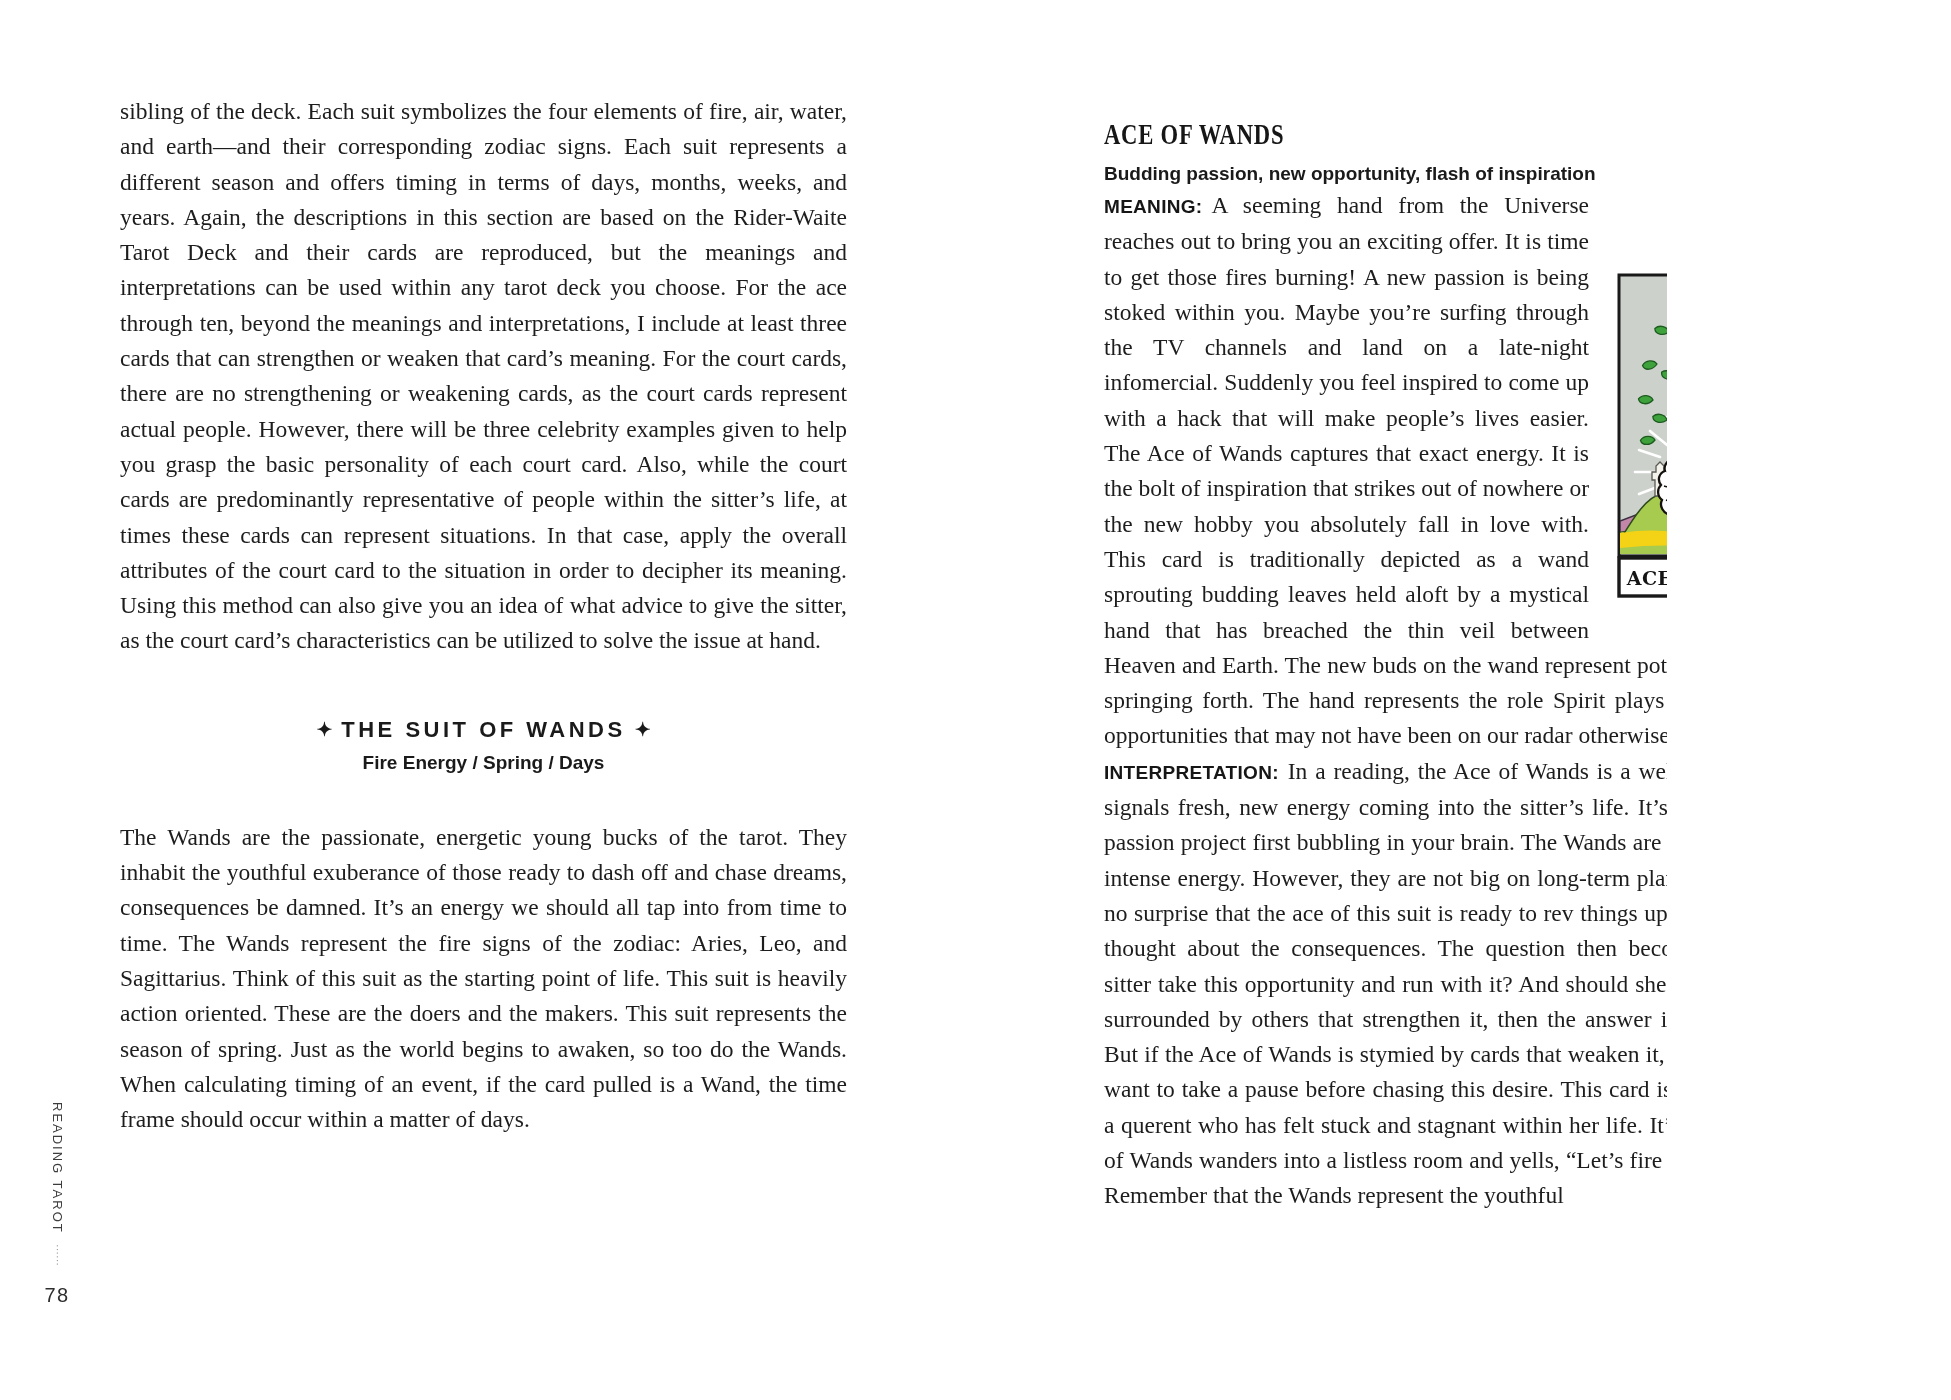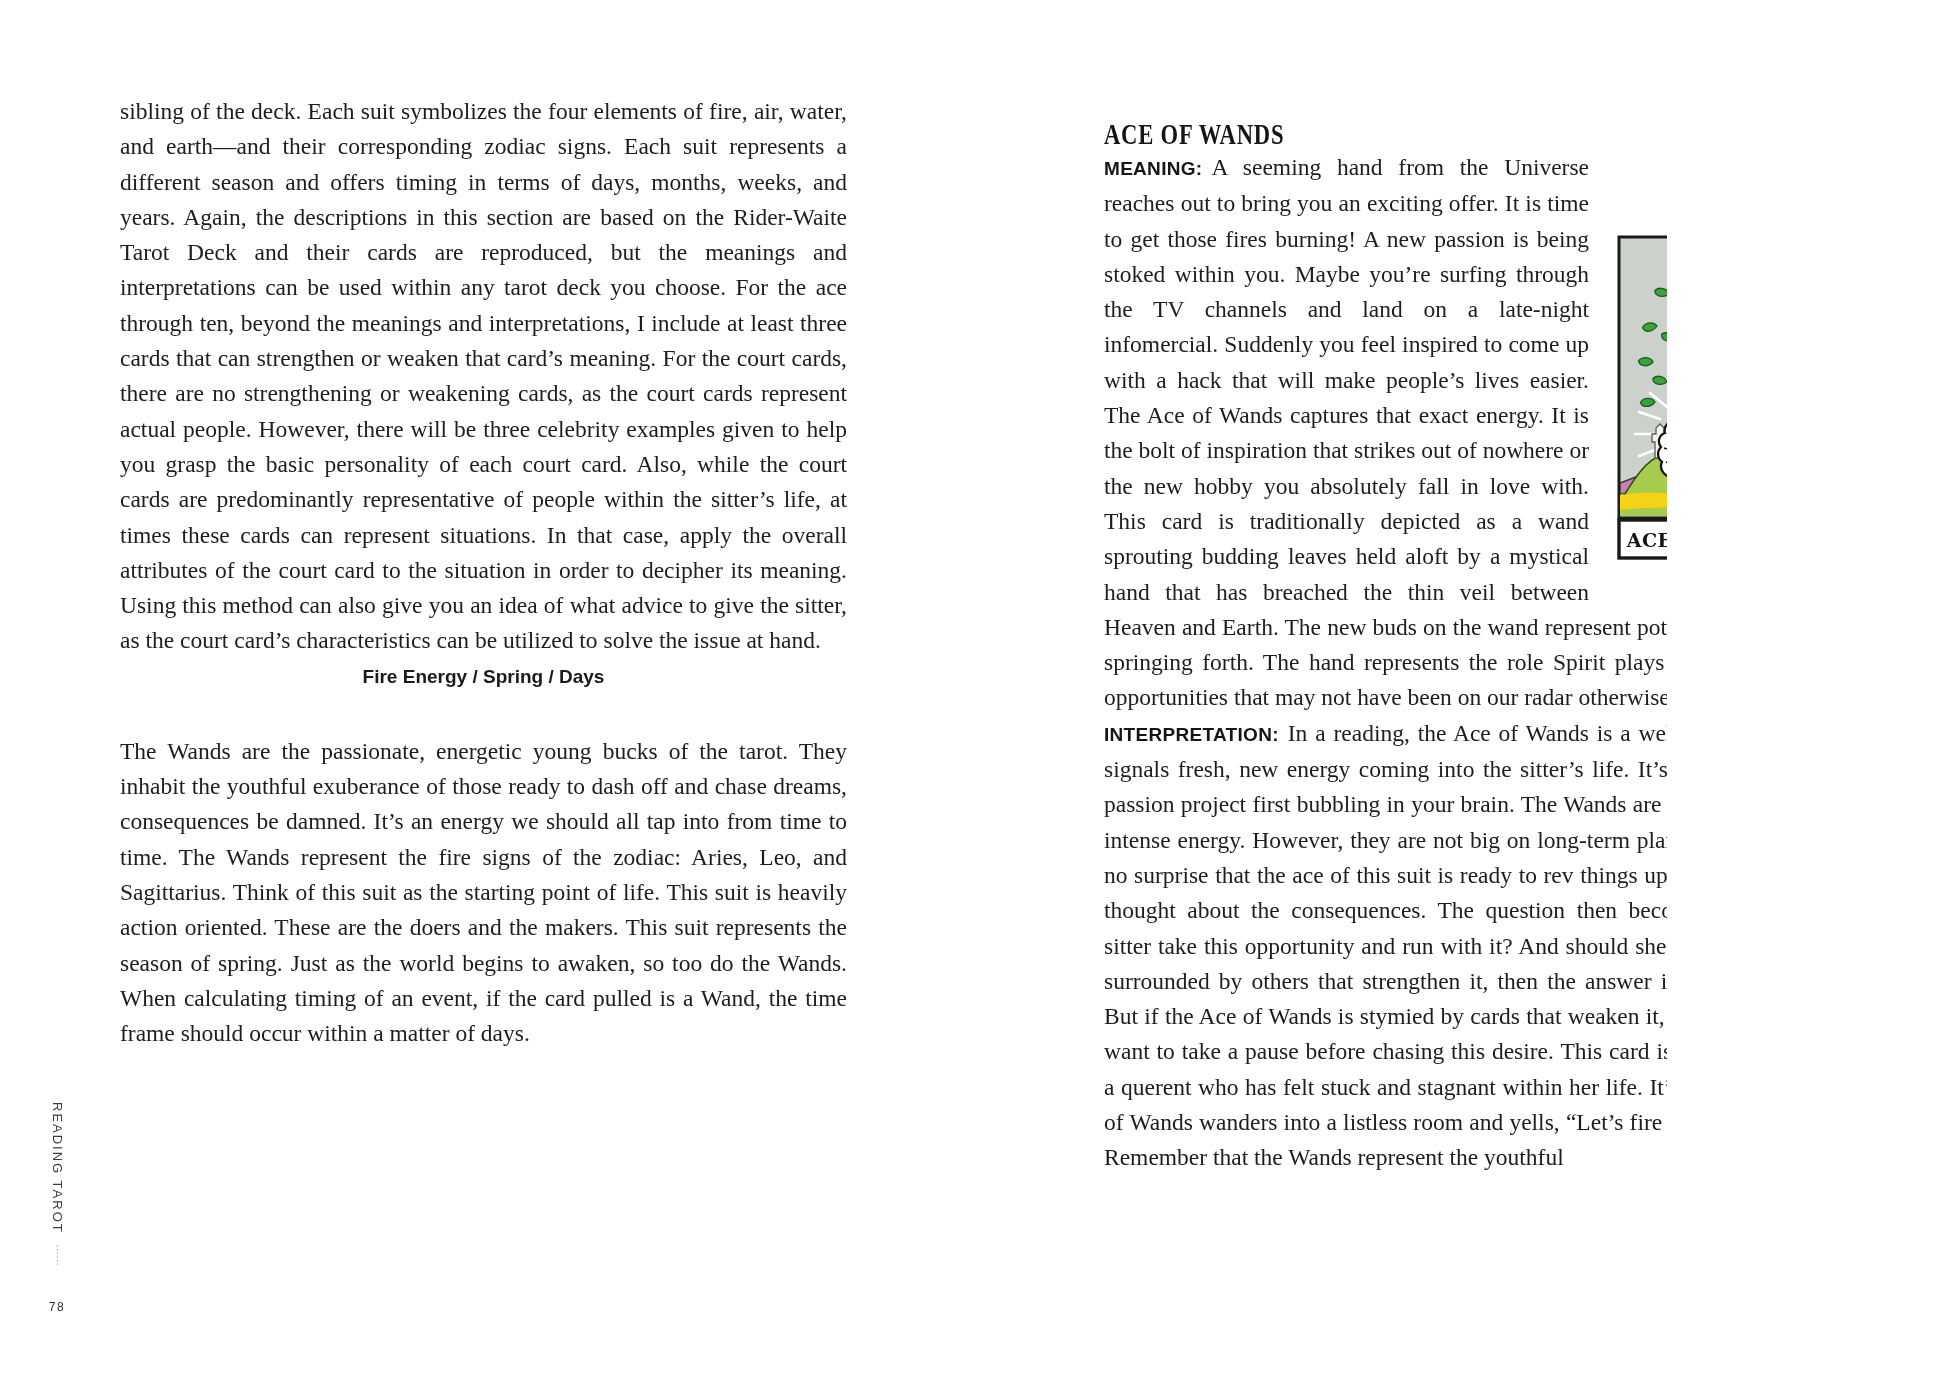--- a/index.html
+++ b/index.html
@@ -38,39 +38,41 @@
   .card-float svg{display:block;width:194px;height:334px;}
 
   
   .rail{position:absolute;display:flex;flex-direction:column;align-items:center;gap:10px;}
   .rail-left{left:40px;top:1102px;width:34px;}
   .rail-right{left:1899px;top:1066px;width:34px;}
   .rail-label{writing-mode:vertical-rl;font-family:"Liberation Sans",sans-serif;font-size:13px;
               letter-spacing:2px;color:#3c3c3c;white-space:nowrap;}
   .rail-dots{writing-mode:vertical-rl;font-family:"Liberation Sans",sans-serif;font-size:11px;
              letter-spacing:0px;color:#9a9a9a;line-height:1;}
-  .rail-num{margin-top:24px;font-family:"Liberation Sans",sans-serif;font-size:12px;
+  .rail-num{margin-top:8px;font-family:"Liberation Sans",sans-serif;font-size:20px;
             letter-spacing:1.5px;color:#2e2e2e;}
 </style>
 </head>
 <body>
 
 <div class="spread">
 
   <main class="page-col page-left">
     <p class="body">sibling of the deck. Each suit symbolizes the four elements of fire, air, water, and earth—and their corresponding zodiac signs. Each suit represents a different season and offers timing in terms of days, months, weeks, and years. Again, the descriptions in this section are based on the Rider-Waite Tarot Deck and their cards are reproduced, but the meanings and interpretations can be used within any tarot deck you choose. For the ace through ten, beyond the meanings and interpretations, I include at least three cards that can strengthen or weaken that card’s meaning. For the court cards, there are no strengthening or weakening cards, as the court cards represent actual people. However, there will be three celebrity examples given to help you grasp the basic personality of each court card. Also, while the court cards are predominantly representative of people within the sitter’s life, at times these cards can represent situations. In that case, apply the overall attributes of the court card to the situation in order to decipher its meaning. Using this method can also give you an idea of what advice to give the sitter, as the court card’s characteristics can be utilized to solve the issue at hand.</p>
 
+    <div class="section-head"><span class="star">✦</span><span>THE SUIT OF WANDS</span><span class="star">✦</span></div>
 
     <div class="section-sub">Fire Energy / Spring / Days</div>
 
     <p class="body mt">The Wands are the passionate, energetic young bucks of the tarot. They inhabit the youthful exuberance of those ready to dash off and chase dreams, consequences be damned. It’s an energy we should all tap into from time to time. The Wands represent the fire signs of the zodiac: Aries, Leo, and Sagittarius. Think of this suit as the starting point of life. This suit is heavily action oriented. These are the doers and the makers. This suit represents the season of spring. Just as the world begins to awaken, so too do the Wands. When calculating timing of an event, if the card pulled is a Wand, the time frame should occur within a matter of days.</p>
   </main>
 
   <main class="page-col page-right">
     <h1 class="card-title">ACE OF WANDS</h1>
+    <div class="card-subtitle">Budding passion, new opportunity, flash of inspiration</div>
 
     <p class="body meaning-p">
       <span class="card-float">
 
         <svg viewBox="0 0 194 334">
           <defs>
             <path id="leaf" d="M0,0 C3,-7 11,-9 14,-4 C12,2 4,4 0,0 Z"></path>
             <clipPath id="cardclip">
                 <rect x="9" y="7" width="176" height="277"></rect>
               </clipPath>

